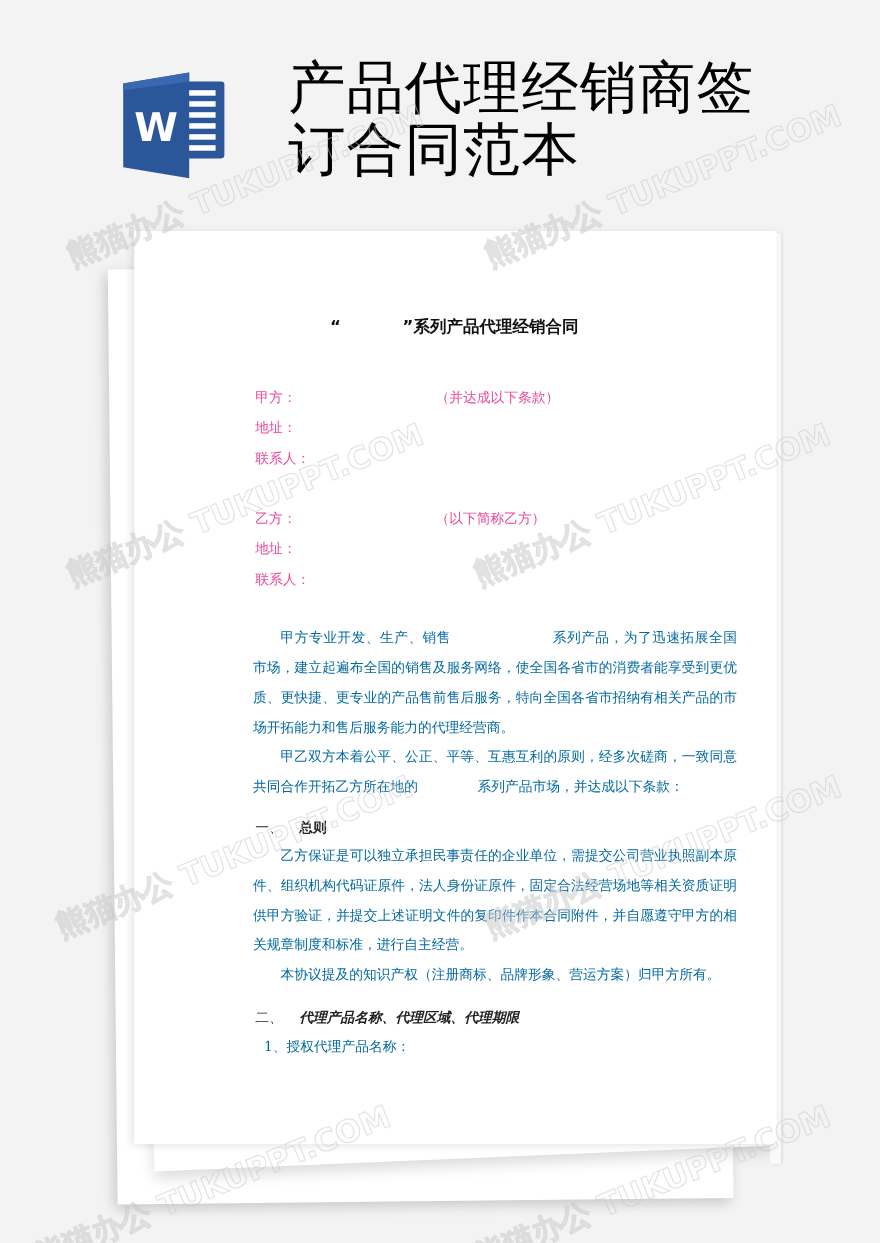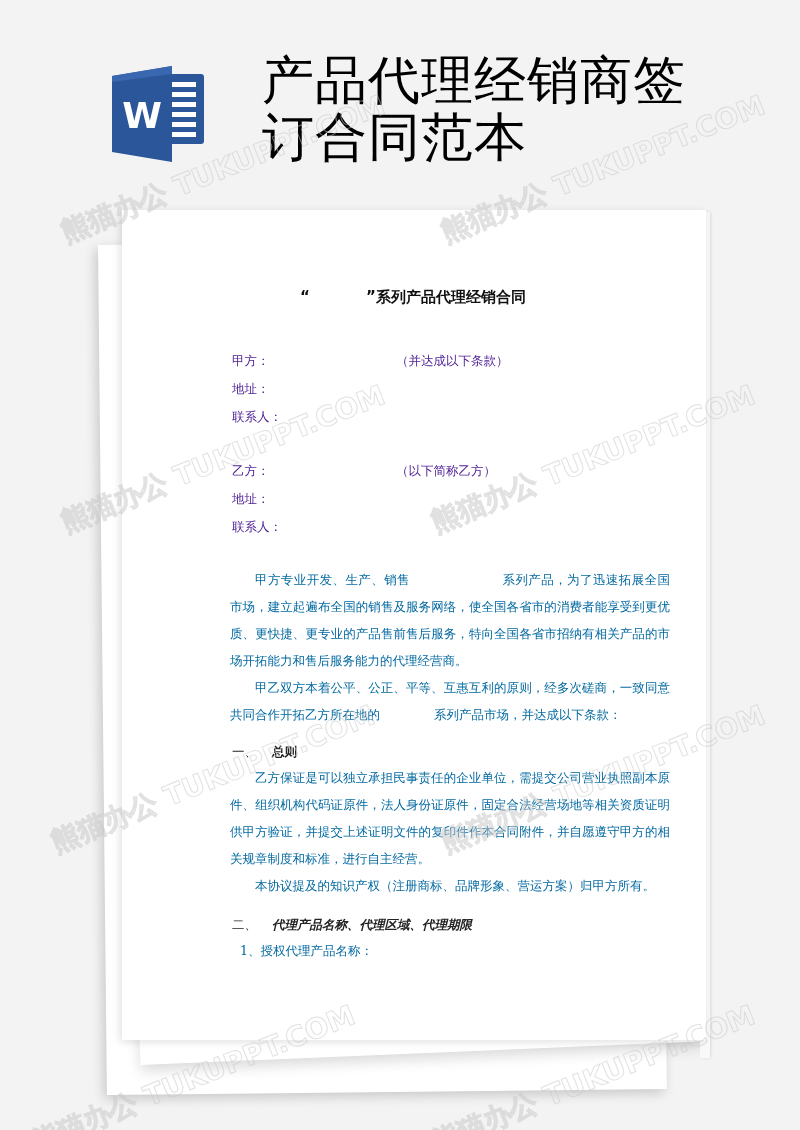--- a/index.html
+++ b/index.html
@@ -38,21 +38,21 @@
     color:#222;
   }
   .doc-title {
     position:absolute; top:78px; left:0; width:584px; text-align:center;
     font-family:"DejaVu Sans","Liberation Sans",sans-serif; font-weight:bold;
     font-size:15px; color:#111;
   }
   .doc-title .q1 { position:absolute; left:178px; }
   .doc-title .q2 { position:absolute; left:244px; }
   .doc-title .t { position:absolute; left:254px; }
-  .field { position:absolute; font-size:12.5px; color:#4c1d95; }
+  .field { position:absolute; font-size:12.5px; color:#ec4899; }
   .field .alias { position:absolute; left:164px; white-space:nowrap; }
   .para {
     position:absolute; left:108px; width:440px; font-size:12.5px; line-height:27px;
     color:#0369a1; text-align:justify; text-indent:2em;
   }
   .section-heading {
     position:absolute; font-size:12.5px; color:#222; font-weight:bold;
     font-family:"DejaVu Sans","Liberation Sans",sans-serif;
   }
   .section-heading .num { position:absolute; left:0; font-weight:normal; font-family:"DejaVu Serif",serif; }

